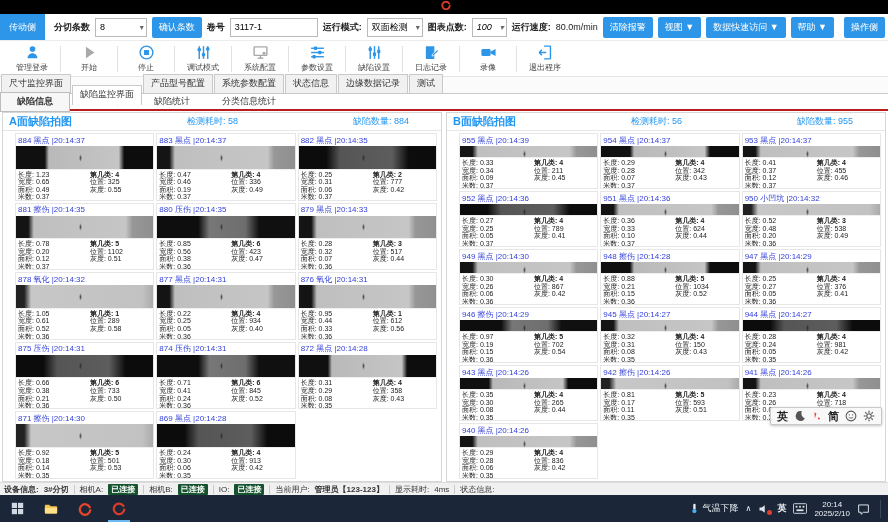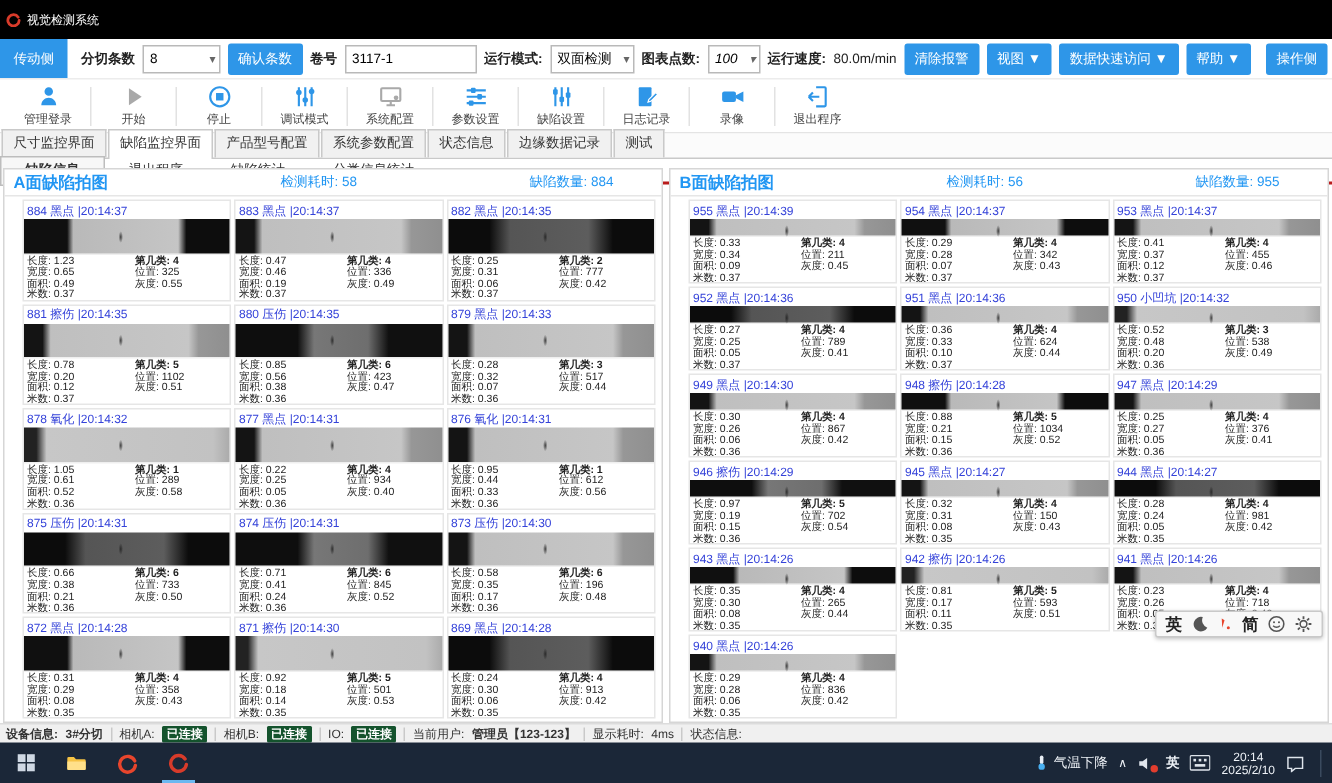--- a/index.html
+++ b/index.html
@@ -1,21 +1,21 @@
 <!DOCTYPE html>
 <html><head>
 <meta charset="utf-8">
 <style>
   * { margin:0; padding:0; box-sizing:border-box; }
   html,body { width:888px; height:522px; overflow:hidden; }
   body { font-family:"Liberation Sans", sans-serif; background:#fff; }
   .screen { position:relative; width:888px; height:522px; background:#fff; overflow:hidden; }
 
   
-  .titlebar { height:26px; background:#000; color:#fff; display:flex; align-items:center; gap:4px; padding-left:4px; font-size:8px; }
+  .titlebar { height:14px; background:#000; color:#fff; display:flex; align-items:center; gap:4px; padding-left:4px; font-size:8px;flex-direction:column; }
   .logo-swirl { width:10px; height:10px; display:inline-block; }
 
   
   .toolbar1 { height:27px; display:flex; align-items:center; gap:5px; padding-right:3px; background:#fff; border-bottom:1px solid #ececec; font-size:9px; white-space:nowrap; }
   .btn-blue { background:#2e96e8; color:#fff; border:none; border-radius:2px; padding:4px 7px; font-size:9px; cursor:pointer; font-family:inherit; }
   .side-tab { border-radius:0; align-self:stretch; padding:0 9px; display:flex; align-items:center; margin-right:4px; }
   .lbl { color:#222; } .lbl.bold { font-weight:bold; }
   .combo { position:relative; border:1px solid #b9b9b9; background:#fff; height:19px; display:flex; align-items:center; padding:0 14px 0 4px; }
   .combo::after { content:"▾"; position:absolute; right:2px; color:#666; font-size:8px; }
   .tinput { border:1px solid #b9b9b9; background:#fff; height:19px; display:flex; align-items:center; padding:0 4px; }
@@ -24,21 +24,21 @@
 
   
   .ribbon { height:36px; display:flex; align-items:center; padding-left:6px; border-bottom:1px solid #e4e4e4; }
   .ribbon-btn { width:52px; display:flex; flex-direction:column; align-items:center; justify-content:center; gap:1px; font-size:8px; color:#444; cursor:pointer; }
   .ribbon-btn svg { width:17px; height:17px; }
   .ribbon-sep { width:1px; height:26px; background:#e2e2e2; margin:0 2px; }
 
   
   .maintabs { height:17px; display:flex; align-items:flex-end; background:#fbfbfb; border-bottom:1px solid #c9c9c9; padding-left:1px; font-size:9px; }
   .maintab { padding:2px 7px 3px; border:1px solid #c9c9c9; border-bottom:none; background:#f1f1f1; margin-right:1px; color:#333; cursor:pointer; }
-  .maintab.active { background:#fff; position:relative; top:1px; padding-bottom:4px;margin-top:16px; }
+  .maintab.active { background:#fff; position:relative; top:12px; padding-bottom:4px;margin-top:16px; }
 
   
   .subtabs { height:17px; display:flex; align-items:center; font-size:9px; background:#fff; border-bottom:2px solid #b91c1c; }
   .subtab { padding:2px 16px 3px; color:#333; cursor:pointer; }
   .subtab.active { border:1px solid #bdbdbd; background:#f7f7f7; font-weight:bold; }
 
   
   .panels { position:absolute; top:112px; bottom:40px; left:0; right:0; display:flex; gap:4px; padding:0 2px; }
   .panel { flex:1; border:1px solid #d6d6d6; display:flex; flex-direction:column; background:#fff; min-width:0; }
   .panel-header { height:18px; display:flex; align-items:center; padding:0 6px; border-bottom:1px solid #e6e6e6; font-size:9px; }
@@ -437,37 +437,20 @@
               <div class="info-l">
                 <div>长度: 0.71</div>
                 <div>宽度: 0.41</div>
                 <div>面积: 0.24</div>
                 <div>米数: 0.36</div>
               </div>
               <div class="info-r">
                 <div class="cls-line">第几类: 6</div>
                 <div>位置: 845</div>
                 <div>灰度: 0.52</div>
-              </div>
-            </div>
-          </div>
-          <div class="cell">
-            <div class="cell-header">873 压伤 |20:14:30</div>
-            <div class="cell-img shade-1"></div>
-            <div class="cell-info">
-              <div class="info-l">
-                <div>长度: 0.58</div>
-                <div>宽度: 0.35</div>
-                <div>面积: 0.17</div>
-                <div>米数: 0.36</div>
-              </div>
-              <div class="info-r">
-                <div class="cls-line">第几类: 6</div>
-                <div>位置: 196</div>
-                <div>灰度: 0.48</div>
               </div>
             </div>
           </div>
           <div class="cell">
             <div class="cell-header">872 黑点 |20:14:28</div>
             <div class="cell-img shade-0"></div>
             <div class="cell-info">
               <div class="info-l">
                 <div>长度: 0.31</div>
                 <div>宽度: 0.29</div>

